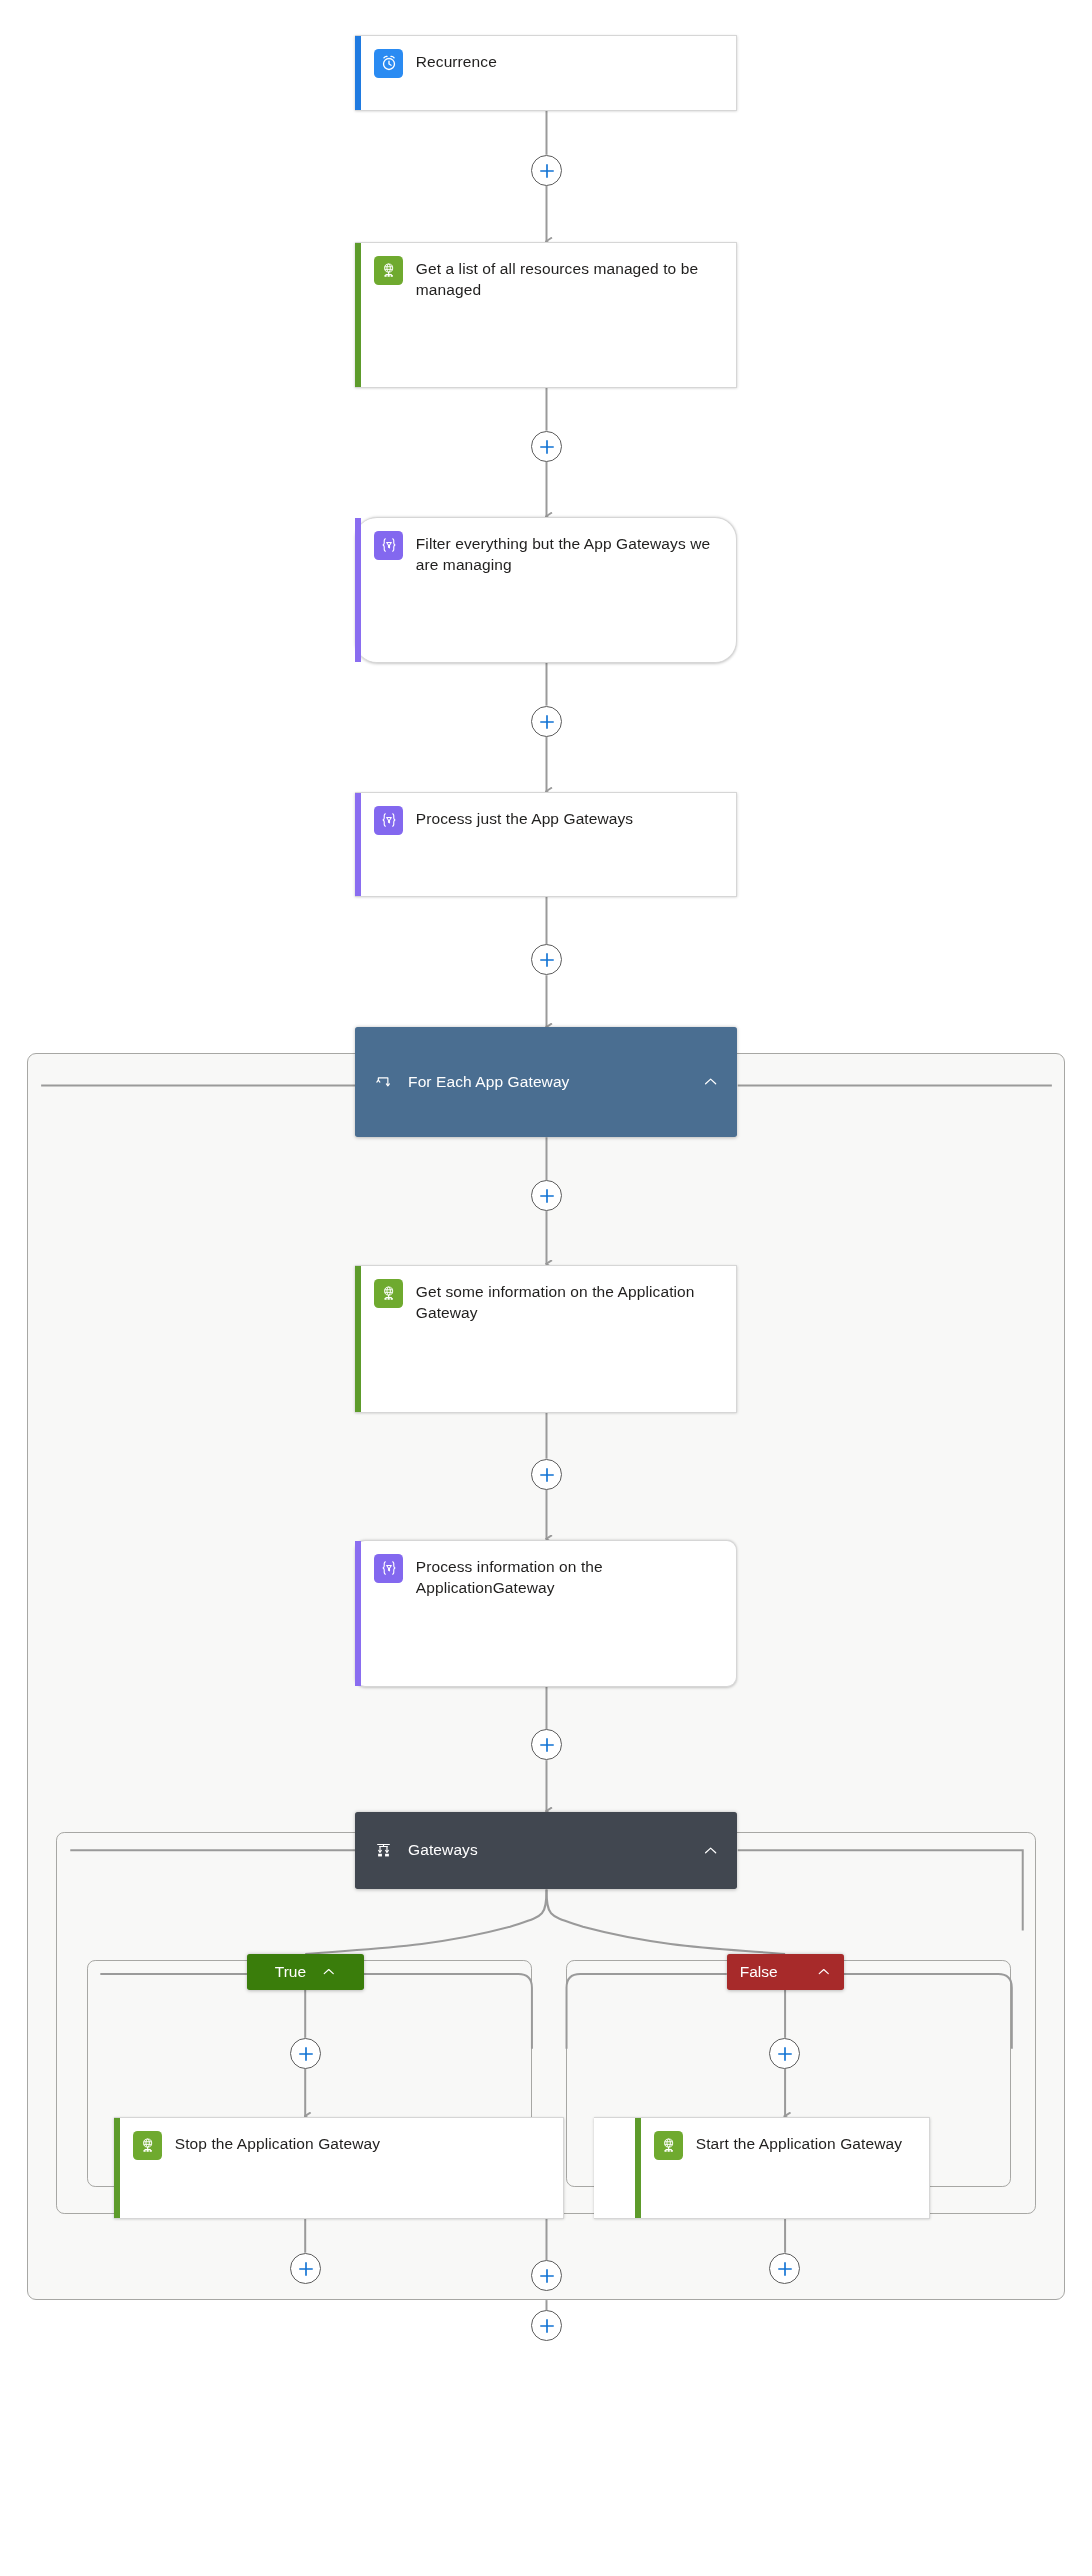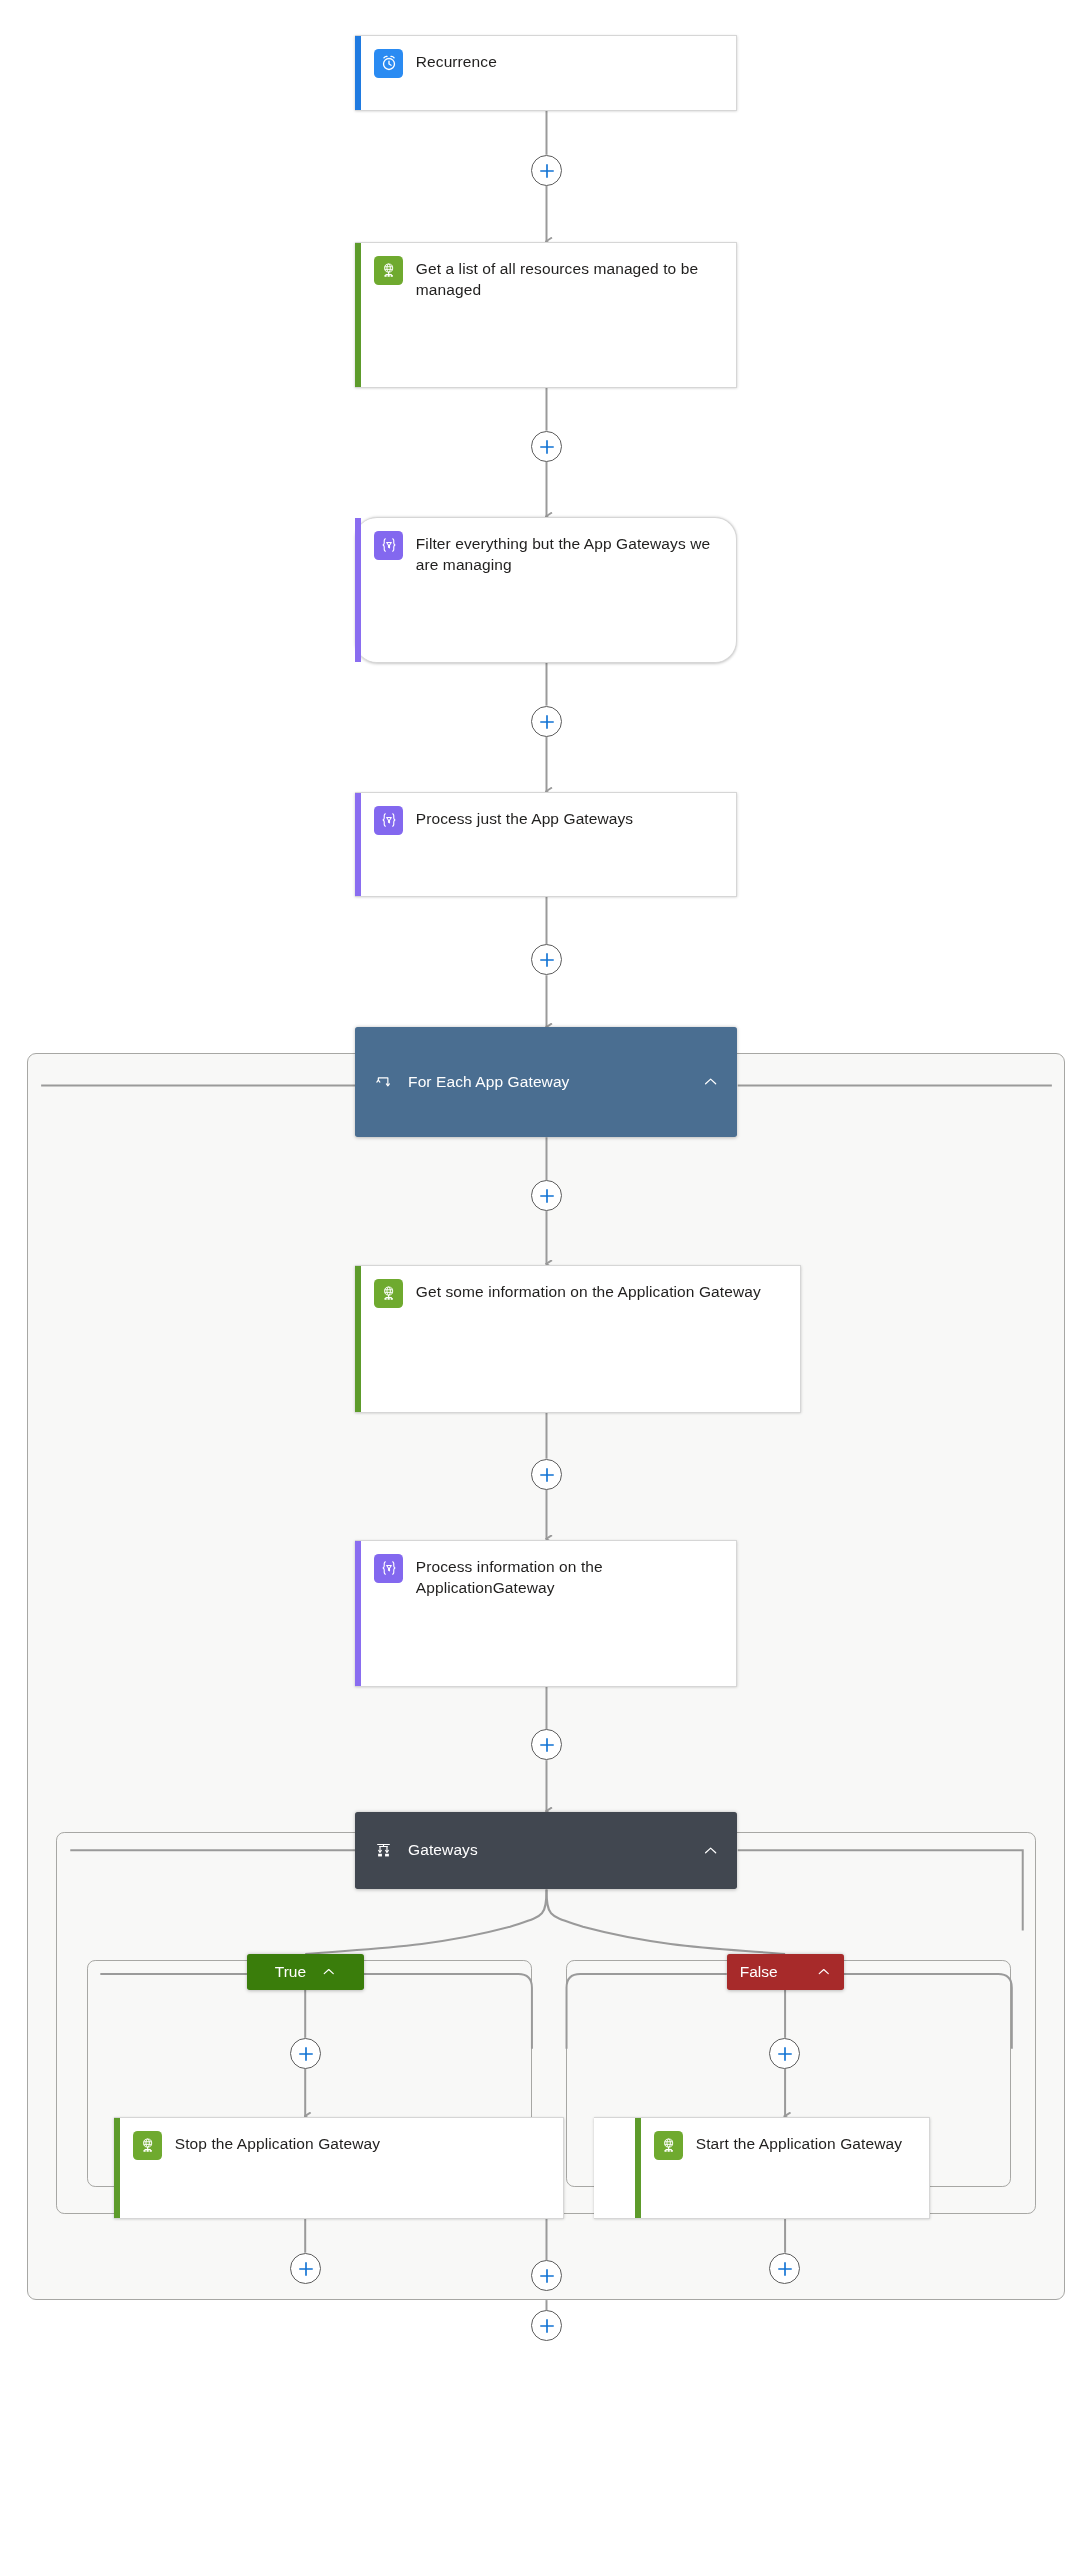--- a/index.html
+++ b/index.html
@@ -222,40 +222,40 @@
       </svg>
     </div>
     <div class="shtitle">For Each App Gateway</div>
     <div class="chev">
       <svg width="17.3" height="17.3" viewBox="0 0 24 24" fill="none" stroke="#fff" stroke-width="1.7" stroke-linecap="round" stroke-linejoin="round">
         <path d="M5 15 L12 8.5 L19 15"></path>
       </svg>
     </div>
   </div>
 
-  <div class="node card" style="left:355px;top:1265px;width:446px;min-height:148px;">
+  <div class="node card" style="left:355px;top:1265px;width:382px;min-height:148px;">
     <div class="accent" style="background:#5d9b2b"></div>
     <div class="body">
       <div class="tile" style="background:#6faa2f">
         <svg width="17.3" height="17.3" viewBox="0 0 24 24" fill="none" stroke="#fff" stroke-width="1.35">
           <circle cx="12" cy="8.4" r="5.6"></circle>
           <ellipse cx="12" cy="8.4" rx="2.4" ry="5.6"></ellipse>
           <path d="M6.6 6.6 H17.4 M6.6 10.2 H17.4"></path>
           <path d="M12 14 V17.4" stroke-width="1.6"></path>
           <path d="M7.6 17.4 H16.4" stroke-width="1.6"></path>
           <rect x="6.2" y="18.1" width="3" height="2.4" fill="#fff" stroke="none"></rect>
           <rect x="10.5" y="18.1" width="3" height="2.4" fill="#fff" stroke="none"></rect>
           <rect x="14.8" y="18.1" width="3" height="2.4" fill="#fff" stroke="none"></rect>
         </svg>
       </div>
       <div class="title">Get some information on the Application Gateway</div>
     </div>
   </div>
 
-  <div class="node card" style="left:355px;top:1540px;width:382px;min-height:147px;">
+  <div class="node card" style="left:355px;top:1540px;width:382px;min-height:147px;border-radius:10px;">
     <div class="accent" style="background:#8a6df0"></div>
     <div class="body">
       <div class="tile" style="background:#8368ef">
         <svg width="20" height="20" viewBox="0 0 24 24" fill="none" stroke="#fff" stroke-width="1.35" stroke-linecap="round" stroke-linejoin="round">
           <path d="M7.6 4.6 C5.9 4.6 6.3 8.2 6.3 9.6 C6.3 11 4.9 12 4.9 12 C4.9 12 6.3 13 6.3 14.4 C6.3 15.8 5.9 19.4 7.6 19.4"></path>
           <path d="M16.4 4.6 C18.1 4.6 17.7 8.2 17.7 9.6 C17.7 11 19.1 12 19.1 12 C19.1 12 17.7 13 17.7 14.4 C17.7 15.8 18.1 19.4 16.4 19.4"></path>
           <path d="M9.2 9.0 H14.8 L12.6 12.3 V15.4 L11.4 14.6 V12.3 Z"></path>
         </svg>
       </div>
       <div class="title">Process information on the ApplicationGateway</div>

